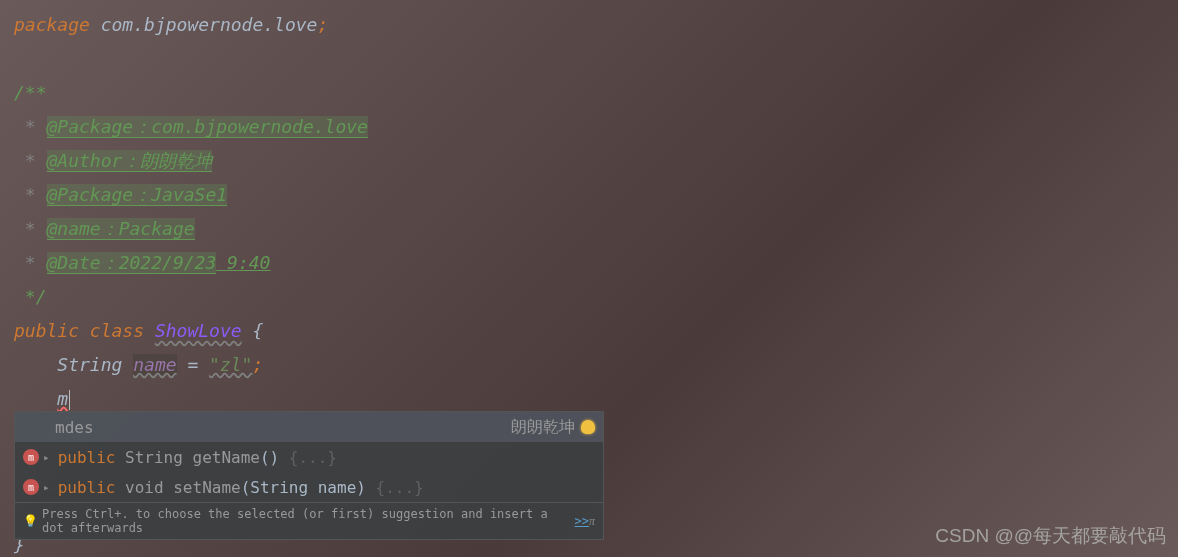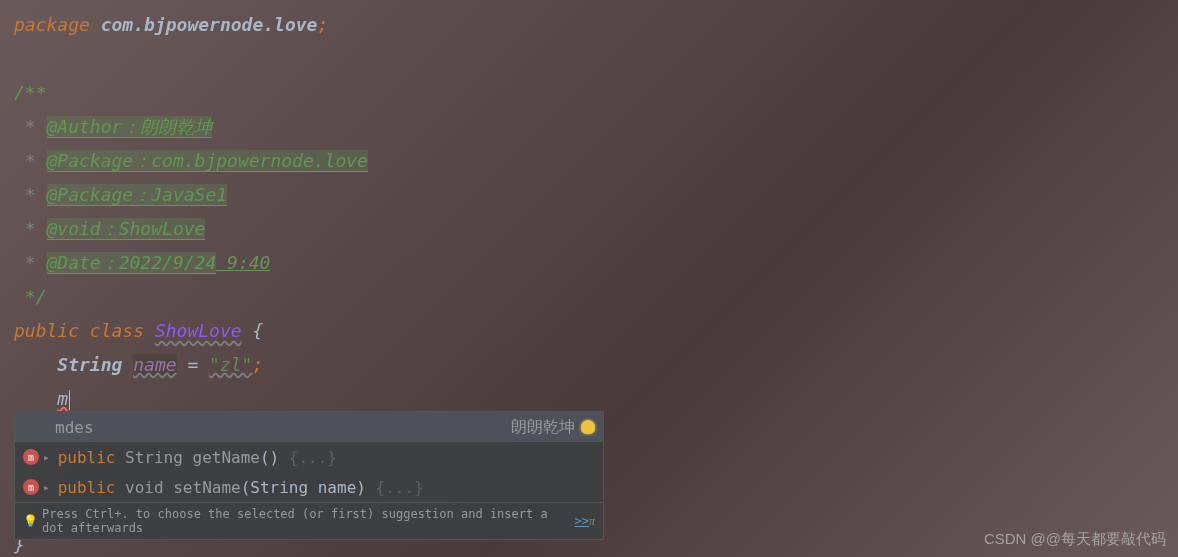--- a/index.html
+++ b/index.html
@@ -29,21 +29,21 @@
     }
     .doc-text { color: #629755; text-decoration: underline; }
     .class-name { 
       color: #8b5cf6; 
       text-decoration: underline;
       text-decoration-style: wavy;
       text-decoration-color: #808080;
       text-underline-offset: 3px;
     }
     .brace { color: #a9b7c6; }
-    .type-str { color: #a9b7c6; font-weight: bold; }
+    .type-str { color: #a9b7c6; }
     .var-name { 
       color: #9876aa;
       background: rgba(60,60,50,0.4);
       text-decoration: underline;
       text-decoration-style: wavy;
       text-decoration-color: #808080;
       margin-top: 20px;
     }
     .string { 
       color: #6a8759;
@@ -127,38 +127,38 @@
       align-items: center;
     }
     .ac-hint-link { color: #5899c8; text-decoration: underline; margin-left: 4px; }
     .ac-pi { margin-left: auto; color: #888; font-family: serif; font-style: italic; }
 
     .watermark {
       position: absolute;
       right: 12px;
       bottom: 8px;
       color: #b0b0b0;
-      font-size: 15px;
+      font-size: 19px;
       font-style: normal;
       font-family: sans-serif;
       opacity: 0.85;
     }
   </style>
 </head>
 <body>
 
 <div class="editor">
   <div class="line"><span class="keyword">package</span><span class="type-str"> com.bjpowernode.love</span><span class="semicolon">;</span></div>
   <div class="line"> </div>
   <div class="line"><span class="comment-doc">/**</span></div>
+  <div class="line"><span class="comment-star"> * </span><span class="doc-underline">@Package：com.bjpowernode.love</span></div>
   <div class="line"><span class="comment-star"> * </span><span class="doc-underline">@Author：朗朗乾坤</span></div>
-  <div class="line"><span class="comment-star"> * </span><span class="doc-underline">@Package：com.bjpowernode.love</span></div>
   <div class="line"><span class="comment-star"> * </span><span class="doc-underline">@Package：JavaSe1</span></div>
-  <div class="line"><span class="comment-star"> * </span><span class="doc-underline">@void：ShowLove</span></div>
-  <div class="line"><span class="comment-star"> * </span><span class="doc-underline">@Date：2022/9/24</span><span class="doc-text"> 9:40</span></div>
+  <div class="line"><span class="comment-star"> * </span><span class="doc-underline">@name：Package</span></div>
+  <div class="line"><span class="comment-star"> * </span><span class="doc-underline">@Date：2022/9/23</span><span class="doc-text"> 9:40</span></div>
   <div class="line"><span class="comment-doc"> */</span></div>
   <div class="line"><span class="keyword">public </span><span class="keyword">class </span><span class="class-name">ShowLove</span><span class="brace"> {</span></div>
   <div class="line"><span>    </span><span class="type-str">String </span><span class="var-name">name</span><span class="eq"> = </span><span class="string">"zl"</span><span class="semicolon">;</span></div>
   <div class="line"><span>    </span><span class="typed-m">m</span><span class="cursor-caret"></span></div>
   <div class="line" style="margin-top:112px"><span class="brace">}</span></div>
 </div>
 
 <div class="autocomplete">
   <div class="ac-row selected">
     <span class="ac-label" style="padding-left:32px">mdes</span>

